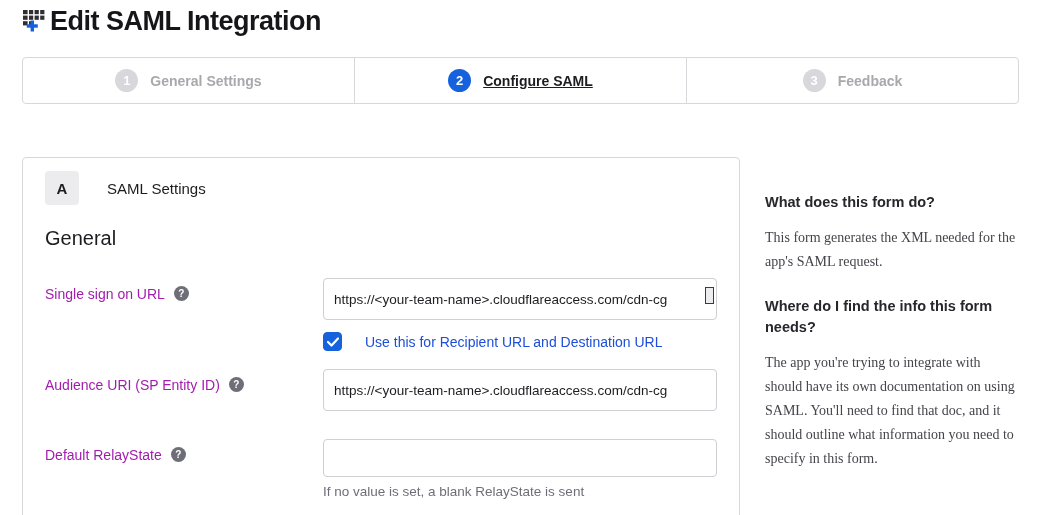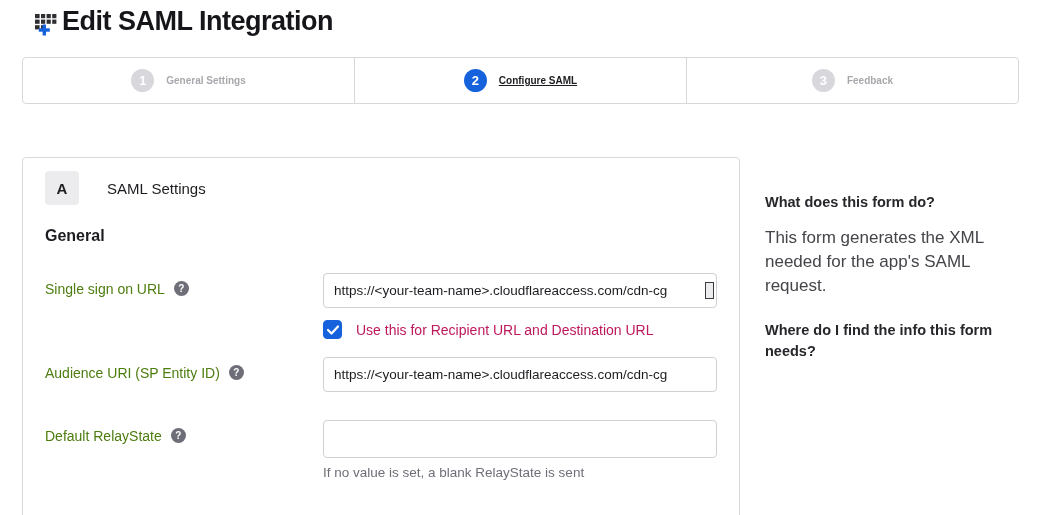--- a/index.html
+++ b/index.html
@@ -1,72 +1,72 @@
 <!DOCTYPE html>
 <html><head>
 <meta charset="utf-8">
 <style>
   * { margin:0; padding:0; box-sizing:border-box; }
   body { font-family:"Liberation Sans", sans-serif; background:#fff; }
   .screen { position:relative; width:1063px; height:515px; background:#fff; overflow:hidden; }
 
   
-  .page-header { position:absolute; left:32px; top:6px; display:flex; align-items:flex-end; }
+  .page-header { position:absolute; left:20px; top:6px; display:flex; align-items:flex-start; }
   .app-icon { width:27px; height:27px; margin-right:3px; flex:0 0 auto; }
   .page-title { font-size:27px; font-weight:700; color:#16161a; letter-spacing:-0.5px; }
 
   
   .steps { position:absolute; left:22px; top:57px; width:997px; height:47px;
            border:1px solid #d8d8dc; border-radius:4px; display:flex; background:#fff; }
   .step { flex:1; display:flex; align-items:center; justify-content:center; cursor:pointer; }
   .step + .step { border-left:1px solid #d8d8dc; }
   .step-circle { width:23px; height:23px; border-radius:50%; background:#d8d8dc; color:#fff;
                  font-size:13px; font-weight:700; display:flex; align-items:center; justify-content:center; }
   .step.active .step-circle { background:#1662dd; }
-  .step-label { margin-left:12px; font-size:10px; font-weight:700; color:#a8a8ad; }
+  .step-label { margin-left:12px; font-size:14px; font-weight:700; color:#a8a8ad; }
   .step.active .step-label { color:#1d1d21;text-decoration:underline; }
 
   
   .panel { position:absolute; left:22px; top:157px; width:718px; height:420px;
            border:1px solid #d8d8dc; border-radius:4px; background:#fff; padding:13px 22px; }
   .panel-head { display:flex; align-items:center; }
   .section-badge { width:34px; height:34px; border-radius:4px; background:#ececee; color:#1d1d21;
                    font-size:15px; font-weight:700; display:flex; align-items:center; justify-content:center; }
   .section-title { margin-left:28px; font-size:15px; font-weight:400; color:#1d1d21; }
-  .group-title { margin-top:22px; font-size:16px; font-weight:700; color:#1d1d21; }
+  .group-title { margin-top:22px; font-size:20px; font-weight:400; color:#1d1d21; }
 
   .form-row { display:flex; margin-top:28px; }
   .form-row.tight { margin-top:18px; }
   .label-col { width:278px; padding-top:7px; display:flex; align-items:flex-start; }
-  .field-label { font-size:14px; color:#4d7c0f; line-height:18px; }
+  .field-label { font-size:14px; color:#a21caf; line-height:18px; }
   .help-icon { width:15px; height:15px; border-radius:50%; background:#6e6e78; color:#fff;
                font-size:10px; font-weight:700; display:inline-flex; align-items:center; justify-content:center;
                margin-left:9px; margin-top:1px; cursor:pointer; flex:0 0 auto; }
   .control-col { flex:1; max-width:394px; }
   .input-wrap { position:relative; }
-  .text-input { width:100%; height:35px; border:1px solid #cfcfd4; border-radius:4px;
+  .text-input { width:100%; height:42px; border:1px solid #cfcfd4; border-radius:4px;
                 font-family:"Liberation Sans", sans-serif; font-size:13.5px; color:#1d1d21;
                 padding:0 10px; background:#fff; outline:none; }
   .text-input.tall { height:38px; }
   .text-cursor { position:absolute; right:3px; top:9px; width:9px; height:17px;
                  border:1px solid #3a3a3f; background:#ececee; }
   .checkbox-row { display:flex; align-items:center; margin-top:14px; }
   .checkbox-row.first { margin-top:12px; }
   .checkbox { width:19px; height:19px; border-radius:4px; border:1px solid #c1c1c6; background:#fff;
               display:flex; align-items:center; justify-content:center; cursor:pointer; flex:0 0 auto; }
   .checkbox svg { display:none; }
   .checkbox.checked { background:#1662dd; border-color:#1662dd; }
   .checkbox.checked svg { display:block; }
-  .checkbox-label { margin-left:14px; font-size:14px; color:#be185d; cursor:pointer;text-align:center; }
+  .checkbox-label { margin-left:23px; font-size:14px; color:#1d4ed8; cursor:pointer;text-align:center; }
   .helper-text { margin-top:7px; font-size:13.5px; color:#6e6e78; }
 
   
   .sidebar { position:absolute; left:765px; top:192px; width:252px; }
   .sidebar h3 { font-size:14.5px; font-weight:700; color:#26262b; line-height:21px; }
-  .sidebar p { font-size:17px; color:#44444a; line-height:24px; margin-top:13px; }
+  .sidebar p { font-size:14px; color:#44444a; line-height:24px; margin-top:13px;font-family:Liberation Serif, serif; }
   .sidebar h3 + p { margin-top:13px; }
   .sidebar .h2 { margin-top:22px; }
 </style>
 </head>
 <body>
 
 <div class="screen">
 
   <div class="page-header">
     <svg class="app-icon" viewBox="0 0 27 27">
@@ -153,15 +153,16 @@
         <input class="text-input tall" type="text" value="" style="">
         <div class="helper-text">If no value is set, a blank RelayState is sent</div>
       </div>
     </div>
   </div>
 
   <div class="sidebar">
     <h3>What does this form do?</h3>
     <p>This form generates the XML needed for the app's SAML request.</p>
     <h3 class="h2">Where do I find the info this form needs?</h3>
+    <p>The app you're trying to integrate with should have its own documentation on using SAML. You'll need to find that doc, and it should outline what information you need to specify in this form.</p>
   </div>
 
 </div>
 
 </body></html>

